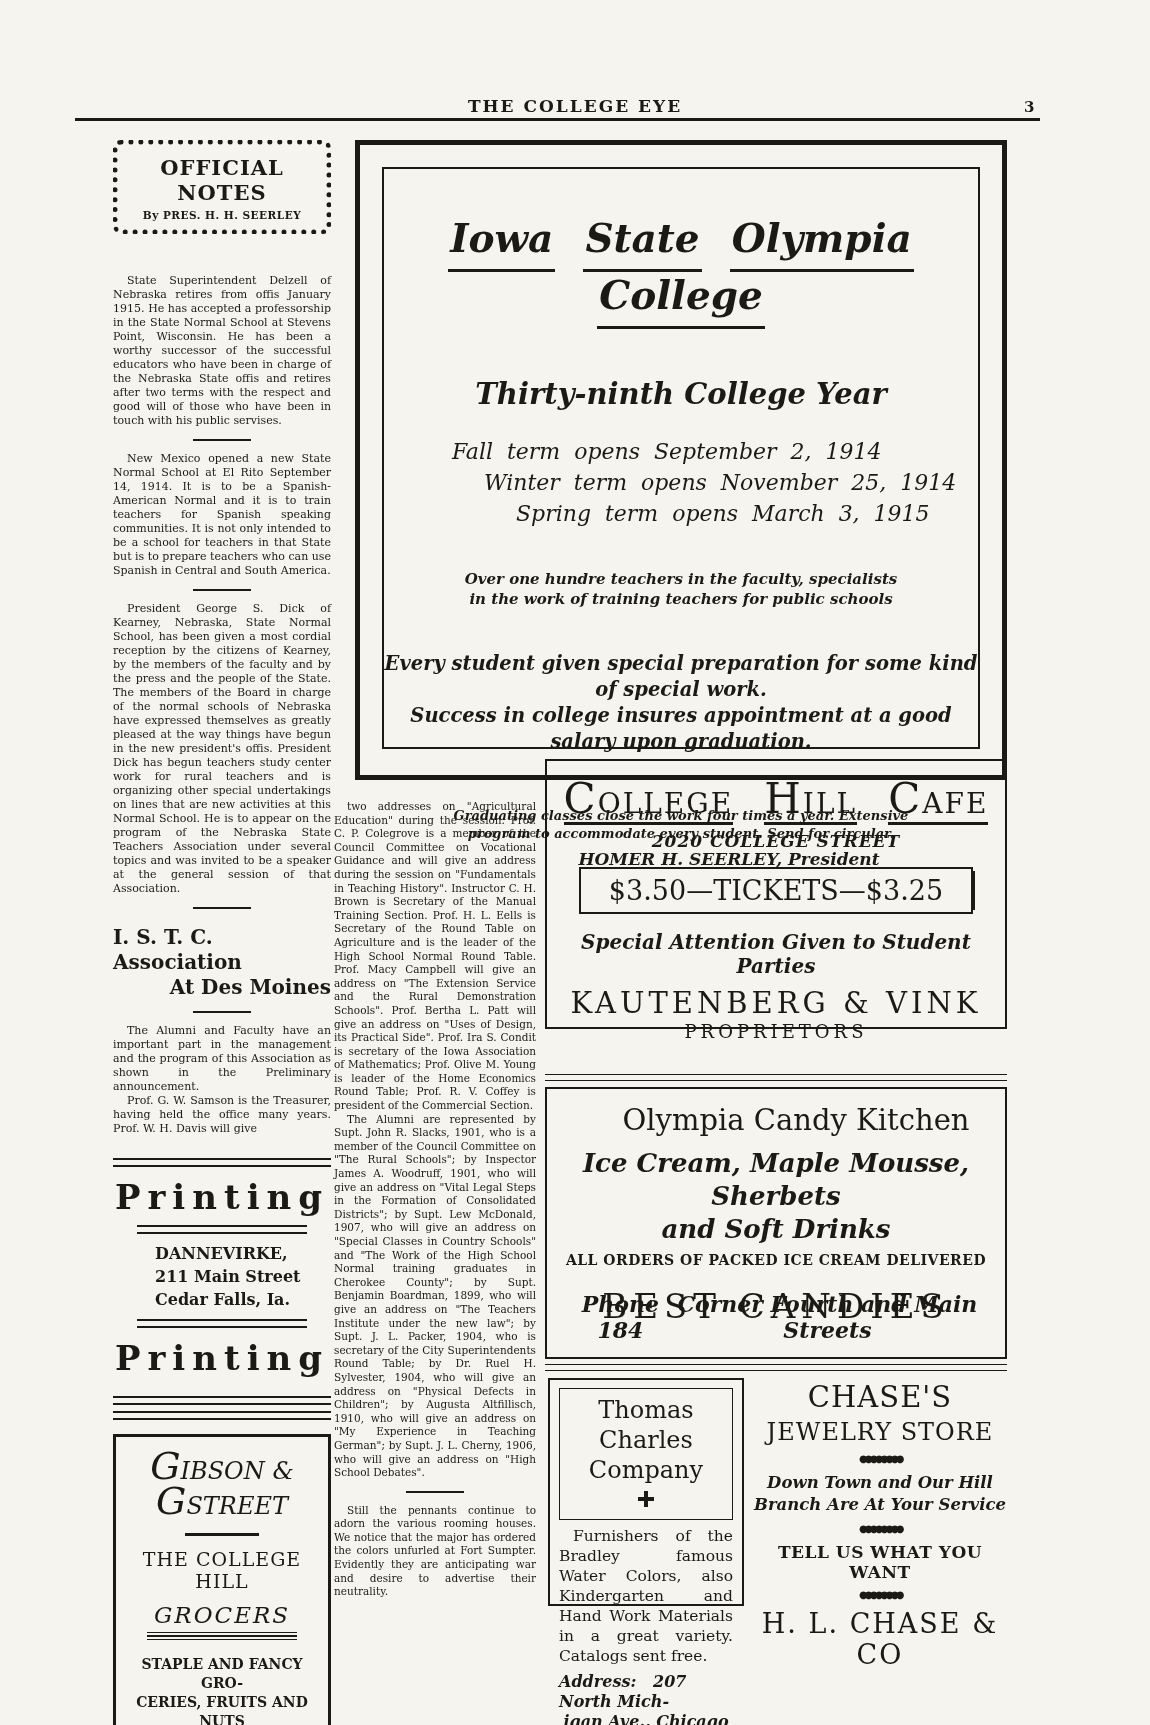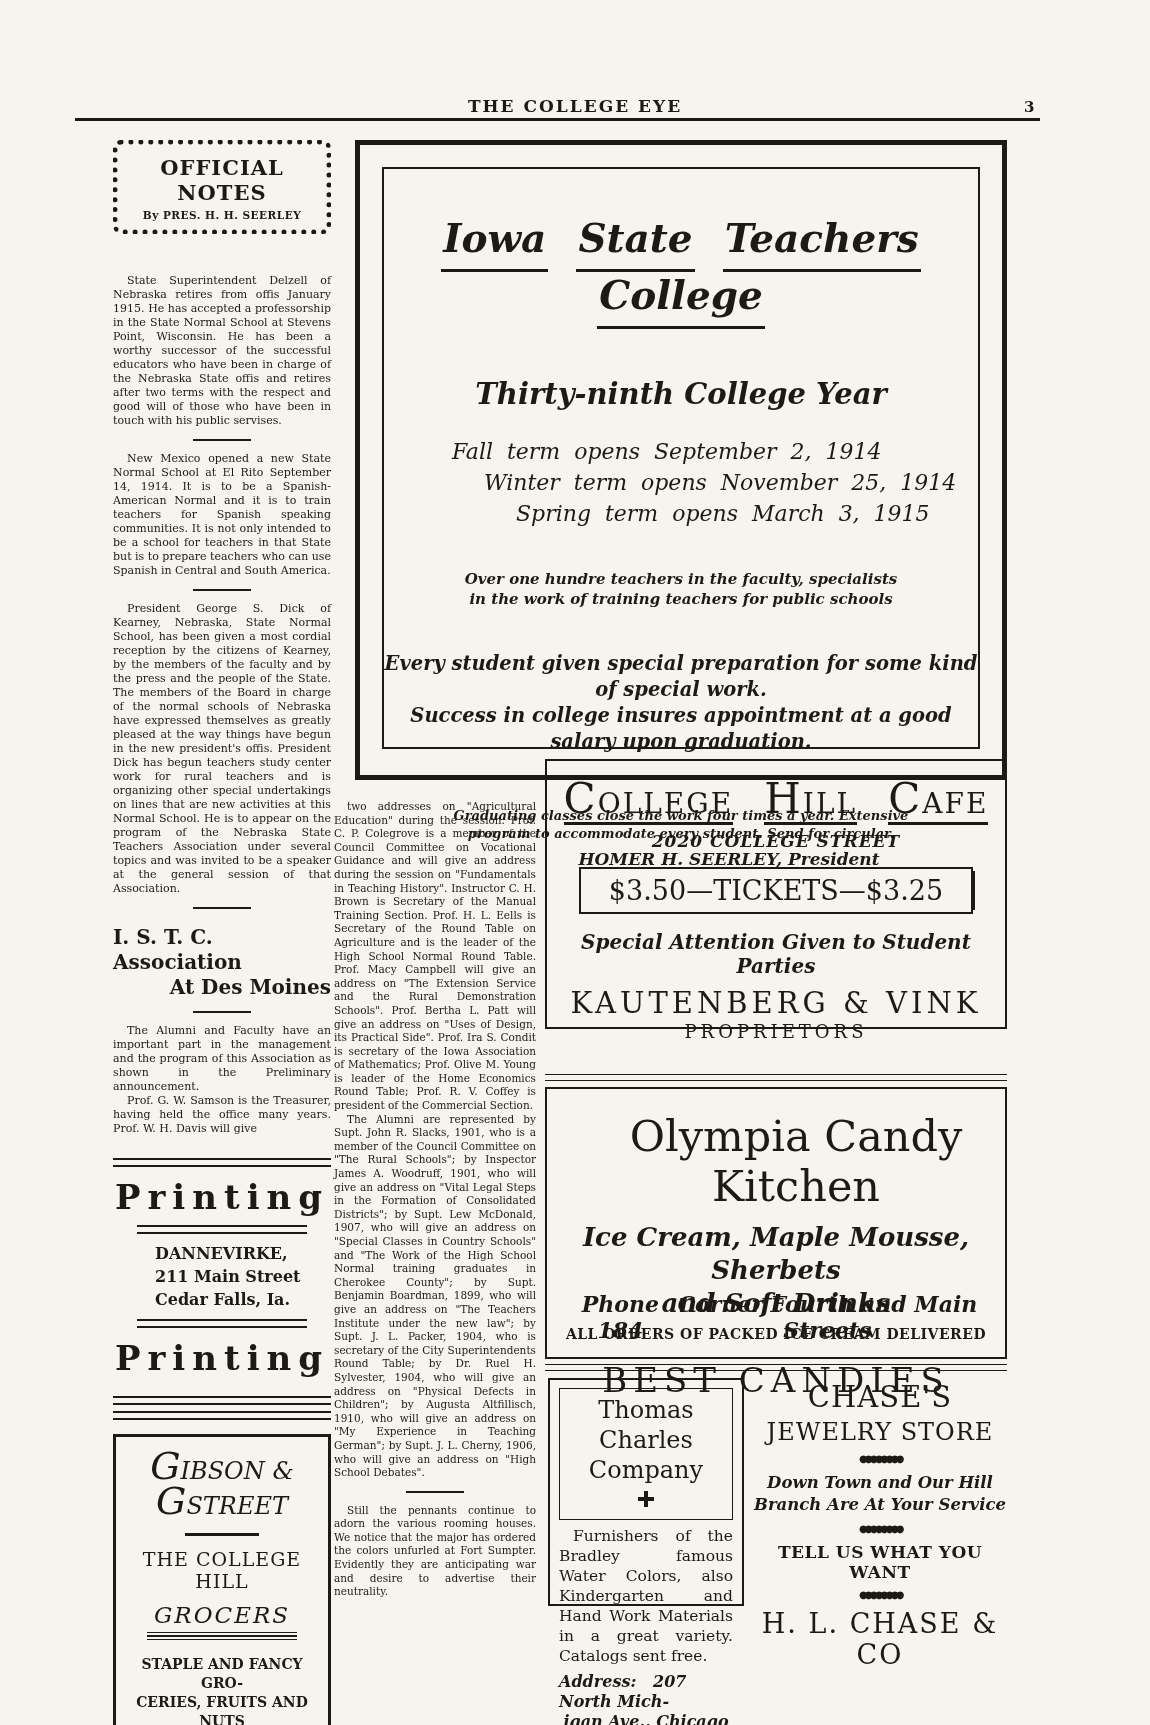--- a/index.html
+++ b/index.html
@@ -67,21 +67,21 @@
   .cafe-addr{margin-top:6px;font-style:italic;font-weight:bold;font-size:17px;letter-spacing:1px;}
   .ticketbox{display:inline-block;margin-top:16px;border:2.5px solid #1c1a16;padding:6px 28px;
              font-size:27px;box-shadow:6px 0 0 -4px #1c1a16;}
   .cafe-tag{margin-top:16px;font-style:italic;font-weight:bold;font-size:20px;}
   .cafe-prop{margin-top:8px;font-size:29px;letter-spacing:4px;}
   .cafe-prop-label{font-size:18px;letter-spacing:4px;margin-top:1px;}
   .rc-drule{position:absolute;left:545px;width:462px;height:7px;
             border-top:1.5px solid #1c1a16;border-bottom:1.5px solid #1c1a16;}
   .olympiabox{position:absolute;left:545px;top:1087px;width:462px;height:272px;border:2.5px solid #1c1a16;
               text-align:center;}
-  .oly-name{margin-top:22px;font-size:43px;font-weight:500;padding-left:40px;}
+  .oly-name{margin-top:14px;font-size:29px;font-weight:500;padding-left:40px;}
   .oly-l1{margin-top:10px;font-style:italic;font-weight:600;font-size:26px;line-height:33px;}
   .oly-l3{margin-top:6px;font-weight:bold;font-size:14px;letter-spacing:.5px;}
   .oly-l4{margin-top:18px;font-size:34px;letter-spacing:6px;}
   .oly-row{position:absolute;left:22px;right:22px;bottom:14px;display:flex;justify-content:space-between;
            font-style:italic;font-weight:600;font-size:22px;}
   .tcbox{position:absolute;left:548px;top:1378px;width:196px;height:228px;border:2.5px solid #1c1a16;
          padding:8px 9px;text-align:center;}
   .tc-titlebox{border:1.5px solid #1c1a16;padding:6px 2px 8px;}
   .tc-name{font-size:24px;line-height:30px;font-weight:500;}
   .cross-icon{width:16px;height:16px;margin:6px auto 4px;position:relative;}
@@ -157,21 +157,21 @@
         <div data-name="body-line">STAPLE AND FANCY GRO-</div>
         <div data-name="body-line">CERIES, FRUITS AND</div>
         <div data-name="body-line">NUTS</div>
       </div>
     </div>
   </div>
 
   <div class="mainad" data-name="iowa-state-teachers-college-ad">
     <div class="mainad-inner" data-name="ad-inner-frame">
       <div class="ad-title" data-name="college-ad-title">
-        <span data-name="title-word">Iowa</span><span data-name="title-word">State</span><span data-name="title-word">Teachers</span><span data-name="title-word">College</span>
+        <span data-name="title-word">Iowa</span><span data-name="title-word">State</span><span data-name="title-word">Olympia</span><span data-name="title-word">College</span>
       </div>
       <div class="ad-sub" data-name="college-ad-subtitle">Thirty-ninth College Year</div>
       <div class="ad-terms" data-name="term-dates">
         <div class="t0" data-name="term-line">Fall term opens September 2, 1914</div>
         <div class="t1" data-name="term-line">Winter term opens November 25, 1914</div>
         <div class="t2" data-name="term-line">Spring term opens March 3, 1915</div>
       </div>
       <div class="ad-fac" data-name="faculty-note">
         <div data-name="faculty-line">Over one hundre teachers in the faculty, specialists</div>
         <div data-name="faculty-line">in the work of training teachers for public schools</div>

